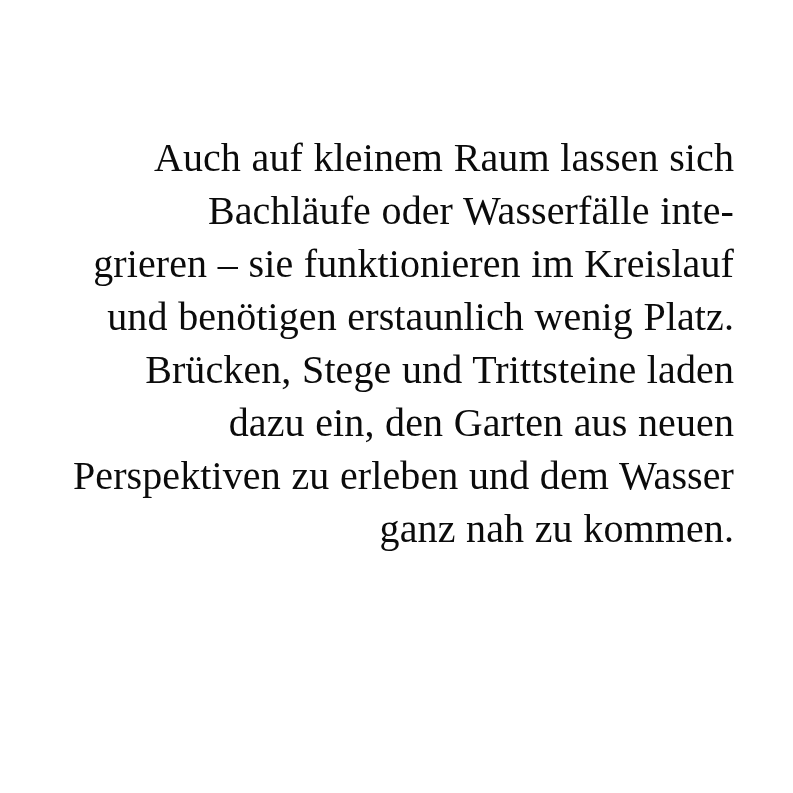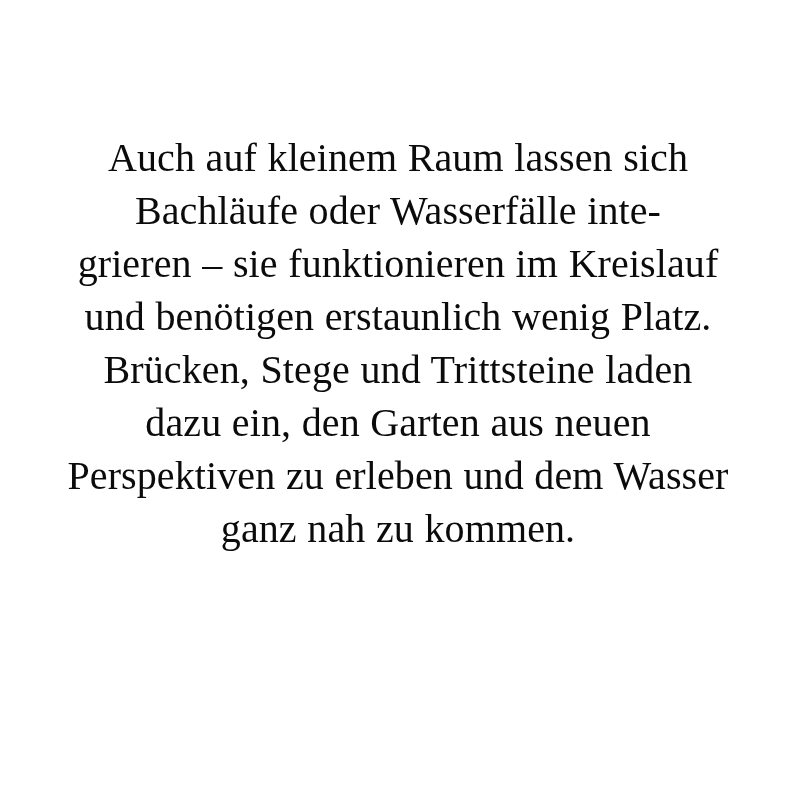--- a/index.html
+++ b/index.html
@@ -26,21 +26,21 @@
     top: 131px;
     width: 672px;
   }
   .paragraph {
     margin: 0;
     color: #0b0b0b;
     font-family: "Liberation Serif", serif;
     font-size: 40px;
     line-height: 53px;
     letter-spacing: 0.1px;
-    text-align: center;
+    text-align: right;
     white-space: pre-wrap;
     word-spacing: 0.5px;
   }
 </style>
 </head>
 <body>
 
 <div class="page">
   <div class="text-block">
     <p class="paragraph">Auch auf kleinem Raum lassen sich Bachläufe oder Wasserfälle inte-

